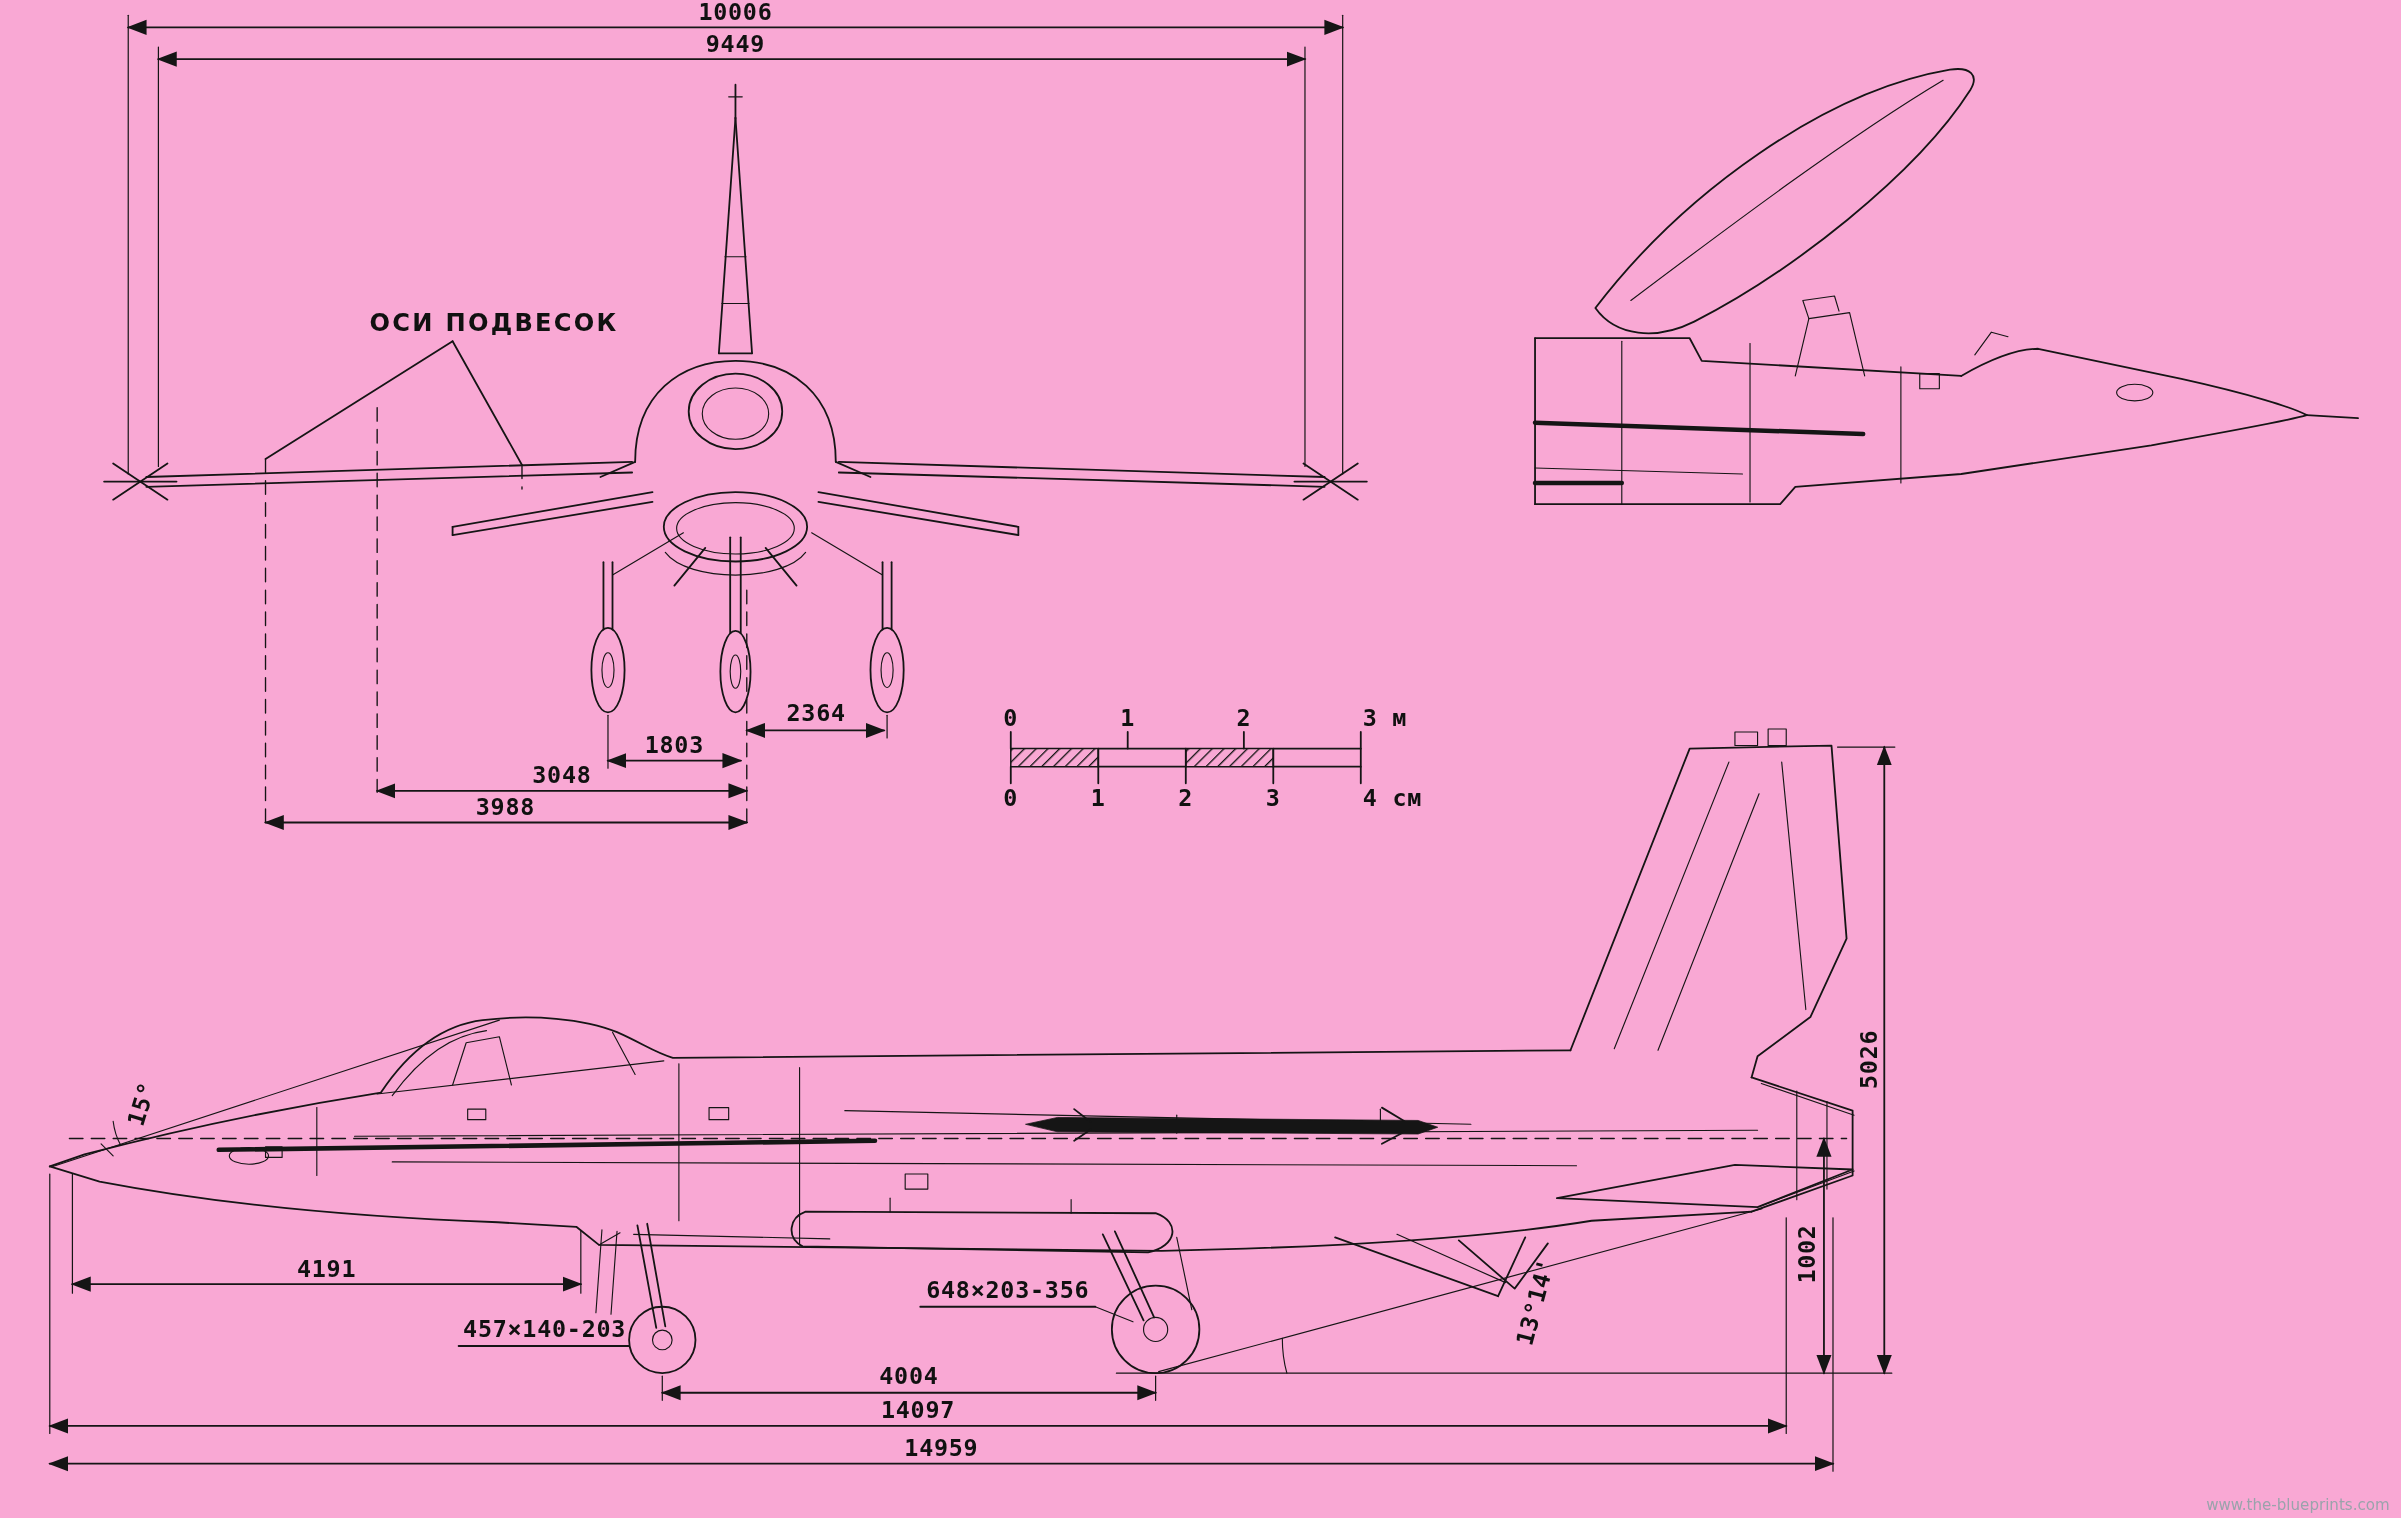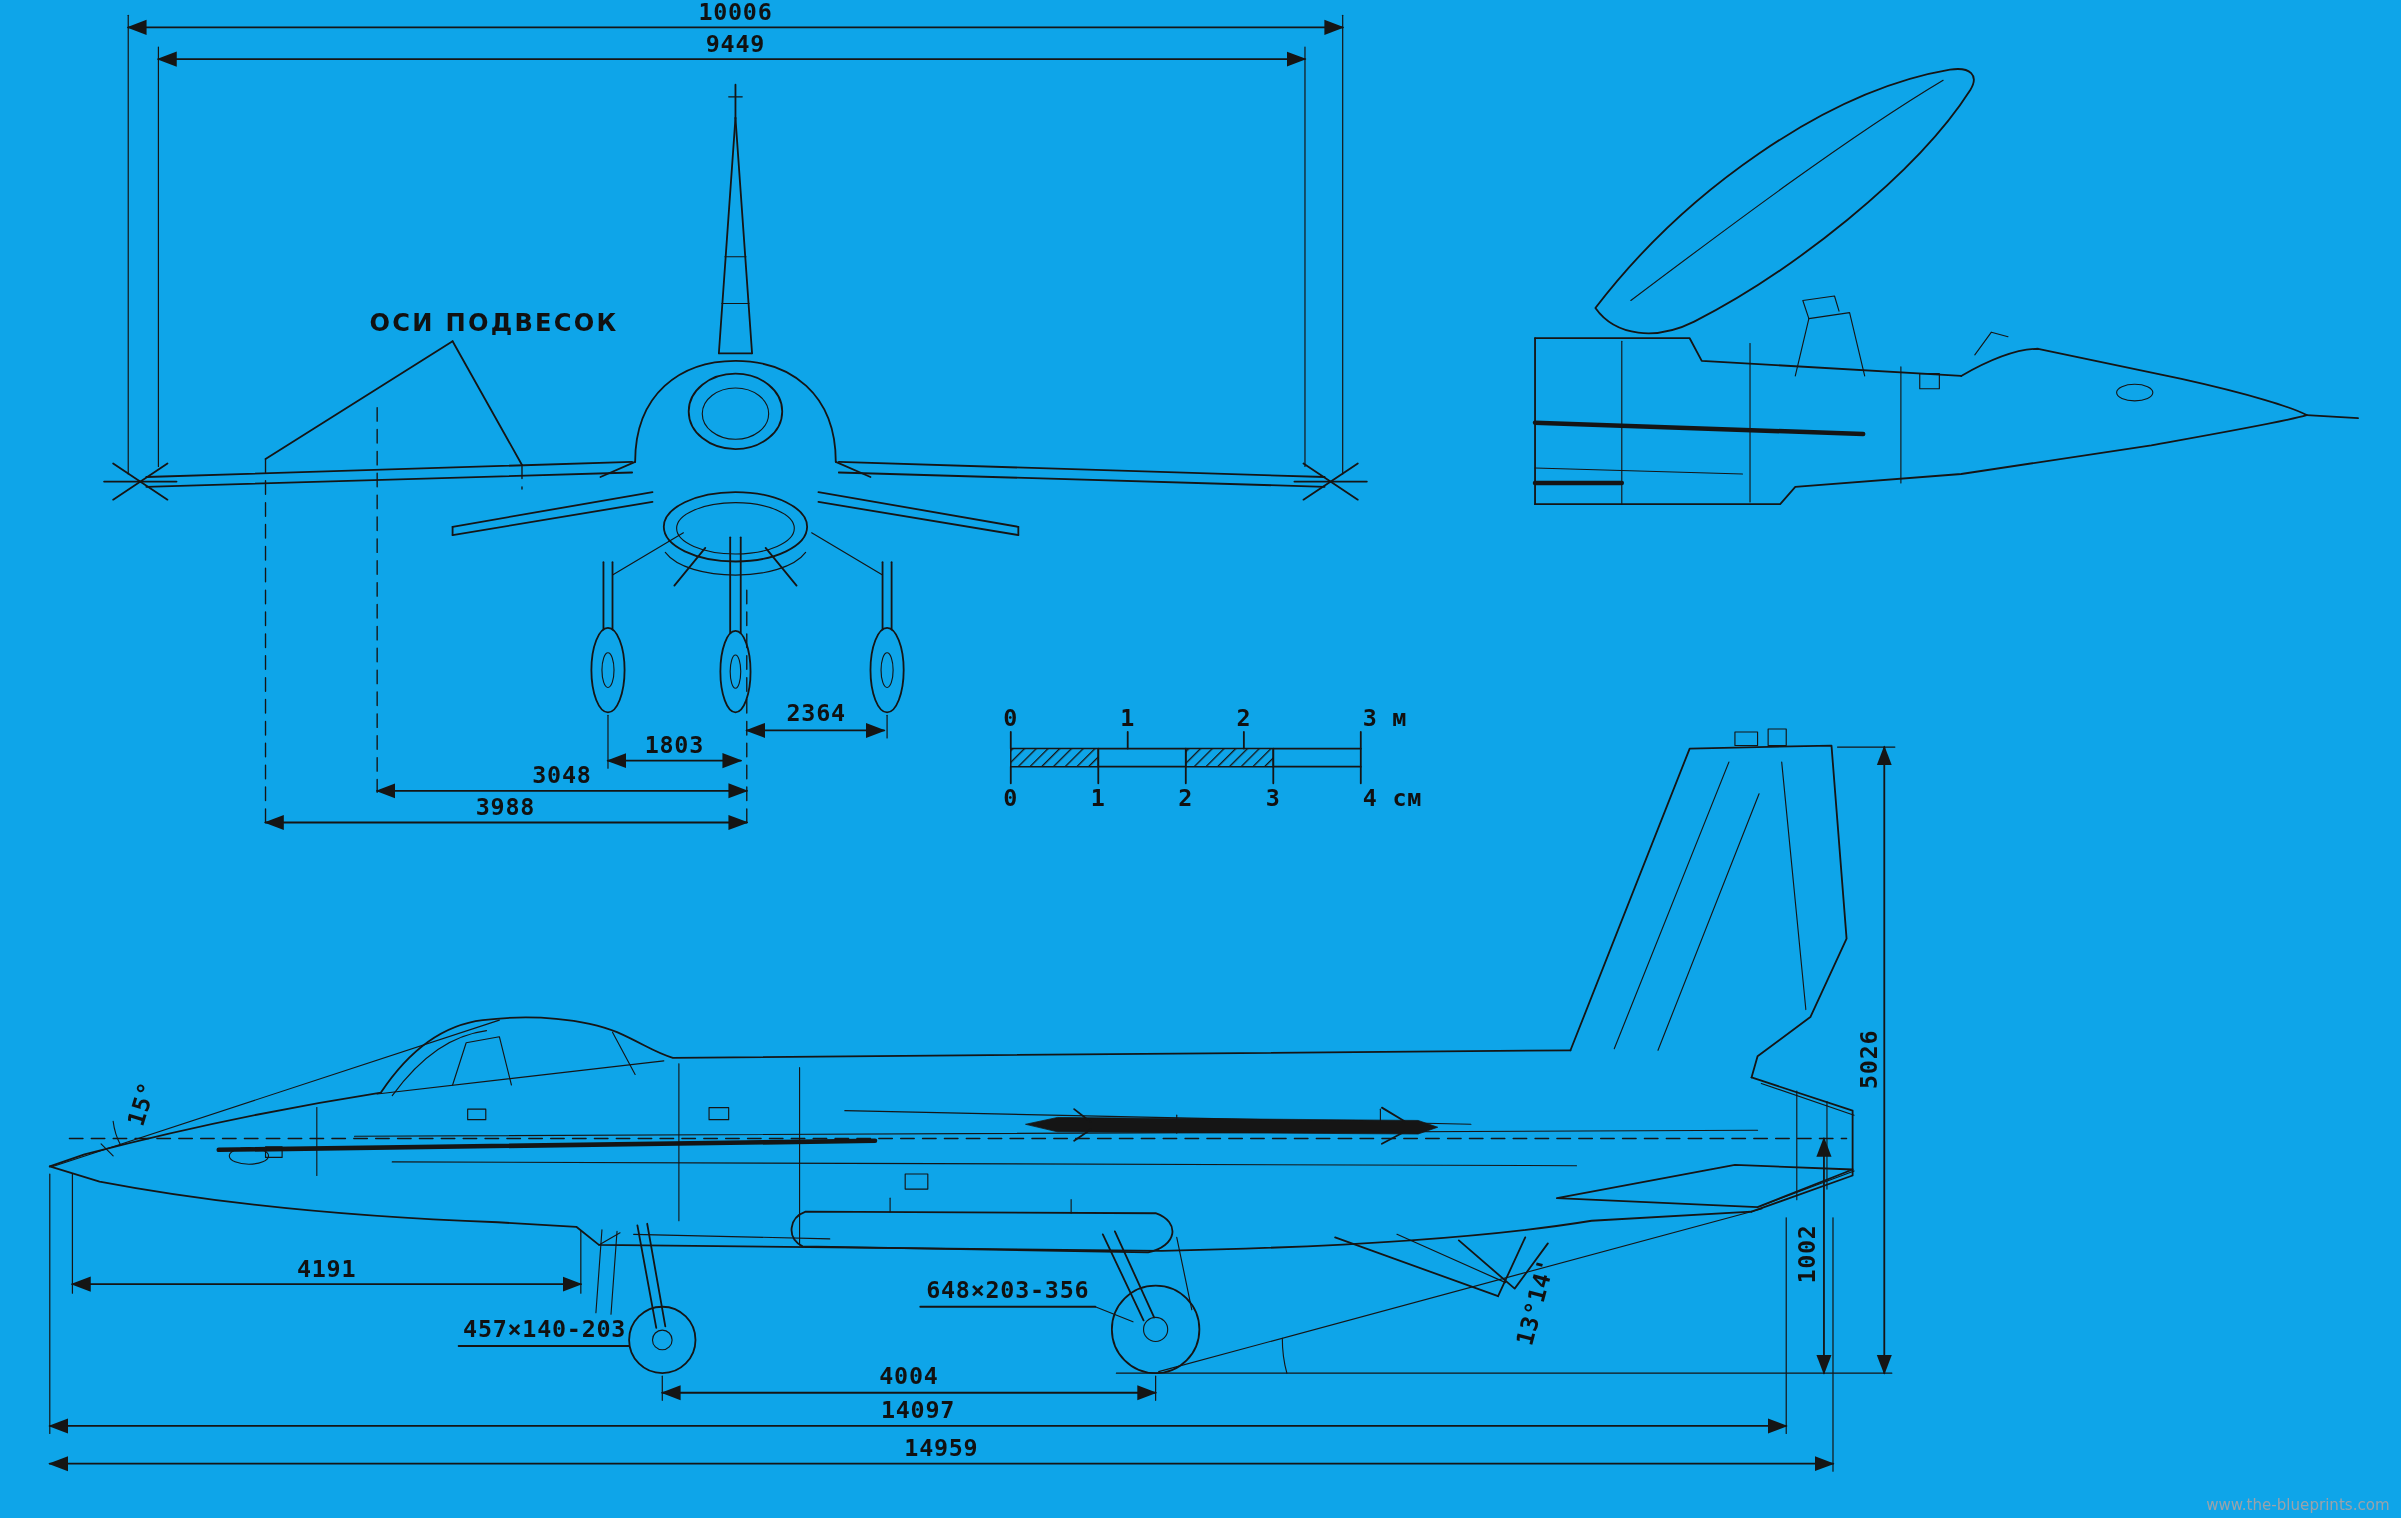--- a/index.html
+++ b/index.html
@@ -1,20 +1,20 @@
 <!DOCTYPE html>
 <html style="font-size:12px"><head>
 <meta charset="utf-8">
 <style>
   * { margin:0; padding:0; box-sizing:border-box; }
   html,body { background:#ffffff; }
   .blueprint {
     position:relative;
     width:2401px; height:1519px;
-    background:#0ea5e9;
+    background:#f9a8d4;
     font-family:"DejaVu Sans", sans-serif;
   }
   svg { display:block; width:2401px; height:1519px; }
 
   
   .draw * { fill:none; stroke:#151515; stroke-width:2.4; stroke-linecap:round; stroke-linejoin:round; }
   .draw .thin  { stroke-width:1.5; }
   .draw .thick { stroke-width:6; }
   .draw .dash  { stroke-dasharray:18 11; stroke-width:1.8; }
   .draw .ext   { stroke-width:1.6; }

